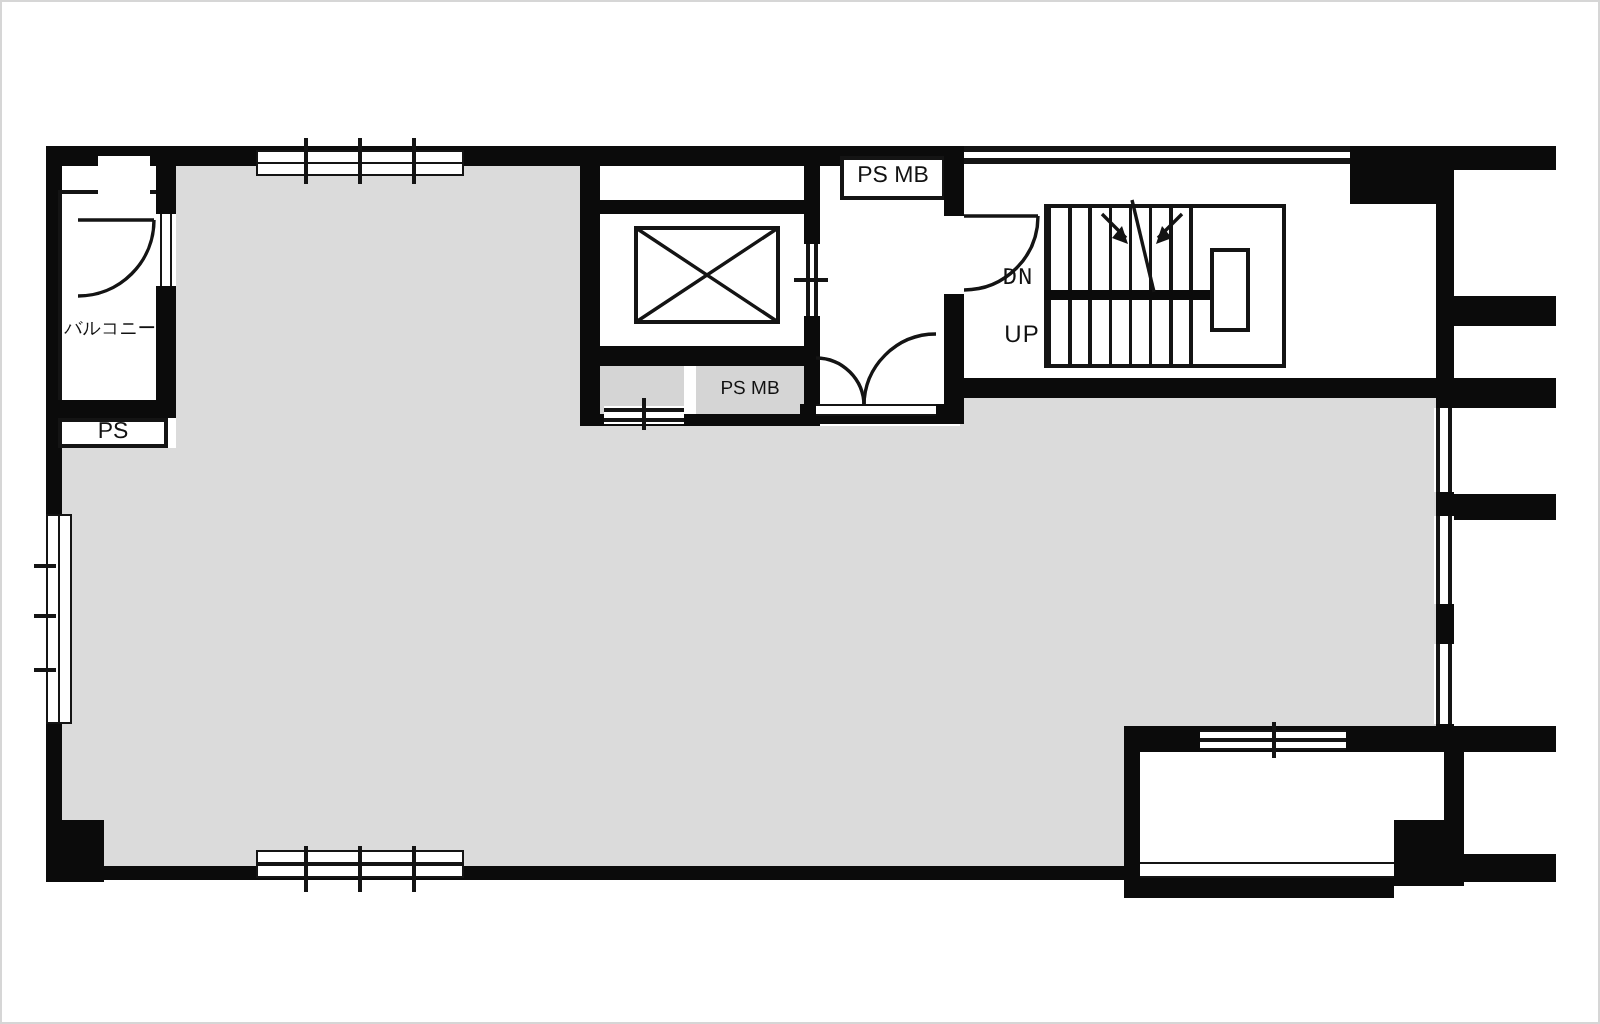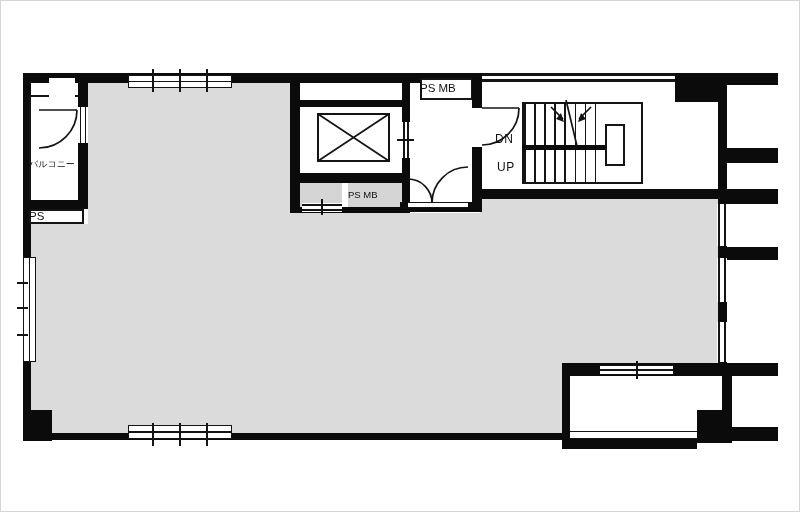--- a/index.html
+++ b/index.html
@@ -5,21 +5,21 @@
   html,body{margin:0;padding:0;background:#fff;}
   #stage{position:relative;width:800px;height:512px;background:#fff;overflow:hidden;
          font-family:"Liberation Sans","DejaVu Sans",sans-serif;outline:1px solid #d6d6d6;outline-offset:-1px;}
   .blk{position:absolute;background:var(--wall,#0b0b0b);}
   .wht{position:absolute;background:#ffffff;}
   .gry{position:absolute;background:var(--floor,#dbdbdb);}
   .cab{position:absolute;background:var(--cabinet,#d6d6d6);}
   .ln{position:absolute;background:var(--line,#111111);}
   .box{position:absolute;background:#fff;border:2px solid var(--line,#111);box-sizing:border-box;}
   .thinbox{position:absolute;background:#fff;border:1.6px solid var(--line,#111);box-sizing:border-box;}
-  .lbl{position:absolute;color:#111;line-height:1;white-space:nowrap;}
+  .lbl{position:absolute;color:#111;text-align:center;line-height:1;white-space:nowrap;}
   .flex{display:flex;align-items:center;justify-content:center;}
   .treads{position:absolute;background:repeating-linear-gradient(to right,var(--line,#111) 0 1.7px,transparent 1.7px 10.1px);}
   svg{position:absolute;left:0;top:0;}
 </style>
 </head>
 <body>
 
 <div id="stage">
 
   <div class="gry" style="left:31px;top:83px;width:687px;height:281px;"></div>
@@ -155,16 +155,16 @@
       <path d="M591,107 L579,119"></path>
     </g>
     <path d="M564,122 L556,119 L561,113 Z" fill="#141414"></path>
     <path d="M578,122 L586,119 L581,113 Z" fill="#141414"></path>
   </svg>
 
   <div class="lbl" style="left:29px;top:160px;width:52px;font-size:9px;">バルコニー</div>
   <div class="lbl" style="left:29px;top:211px;width:55px;font-size:11.5px;">PS</div>
   <div class="lbl" style="left:420px;top:83px;width:53px;font-size:11.5px;">PS MB</div>
   <div class="lbl" style="left:348px;top:190px;width:54px;font-size:9.5px;">PS MB</div>
-  <div class="lbl" style="left:495px;top:133px;width:28px;font-size:12px;letter-spacing:0.5px;">DN</div>
+  <div class="lbl" style="left:495px;top:133px;width:28px;font-size:12px;letter-spacing:0.5px;font-family:Liberation Mono, monospace;">DN</div>
   <div class="lbl" style="left:497px;top:161px;width:28px;font-size:12px;letter-spacing:0.5px;">UP</div>
 
 </div>
 
 </body></html>

